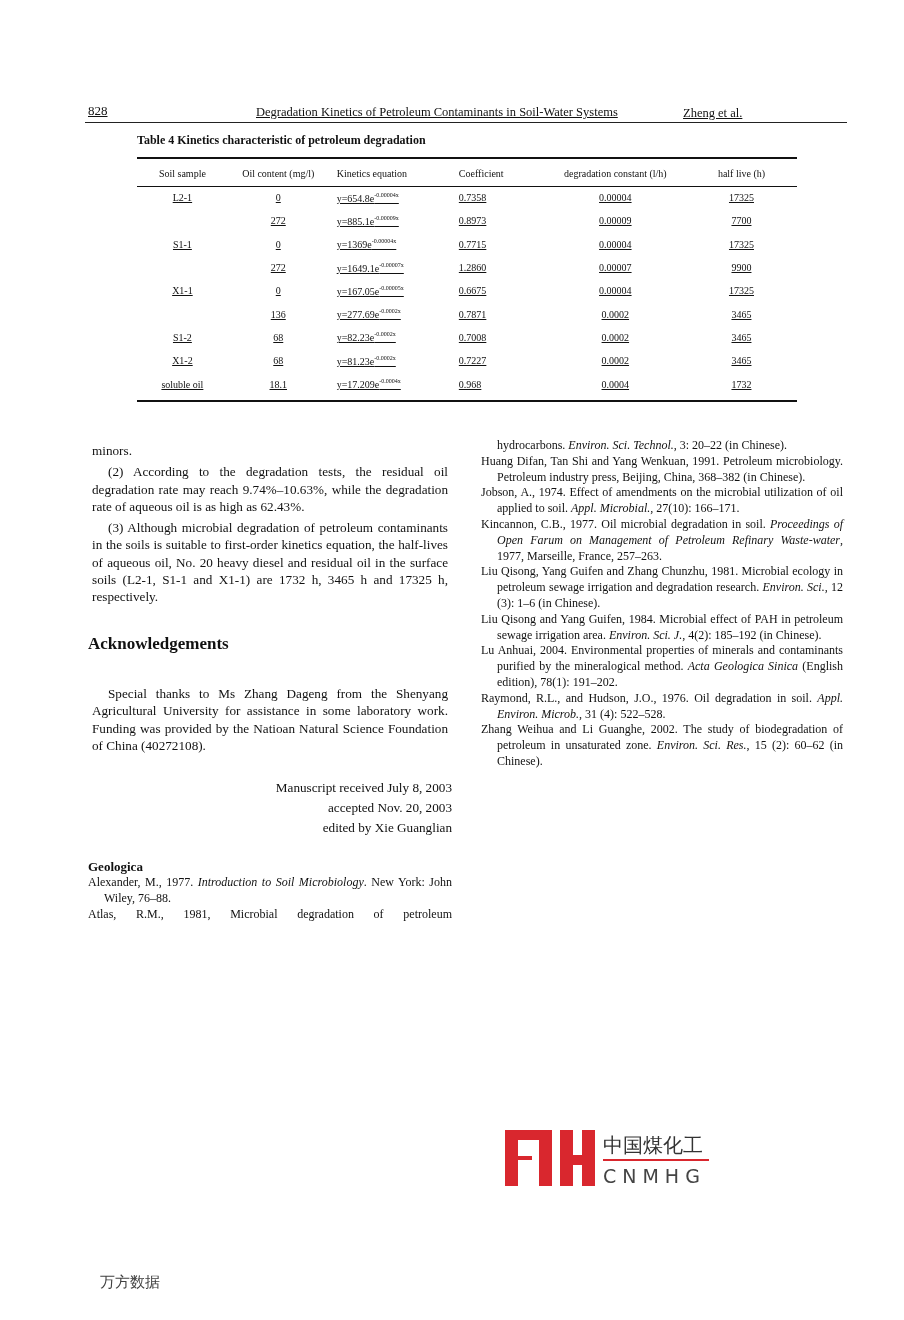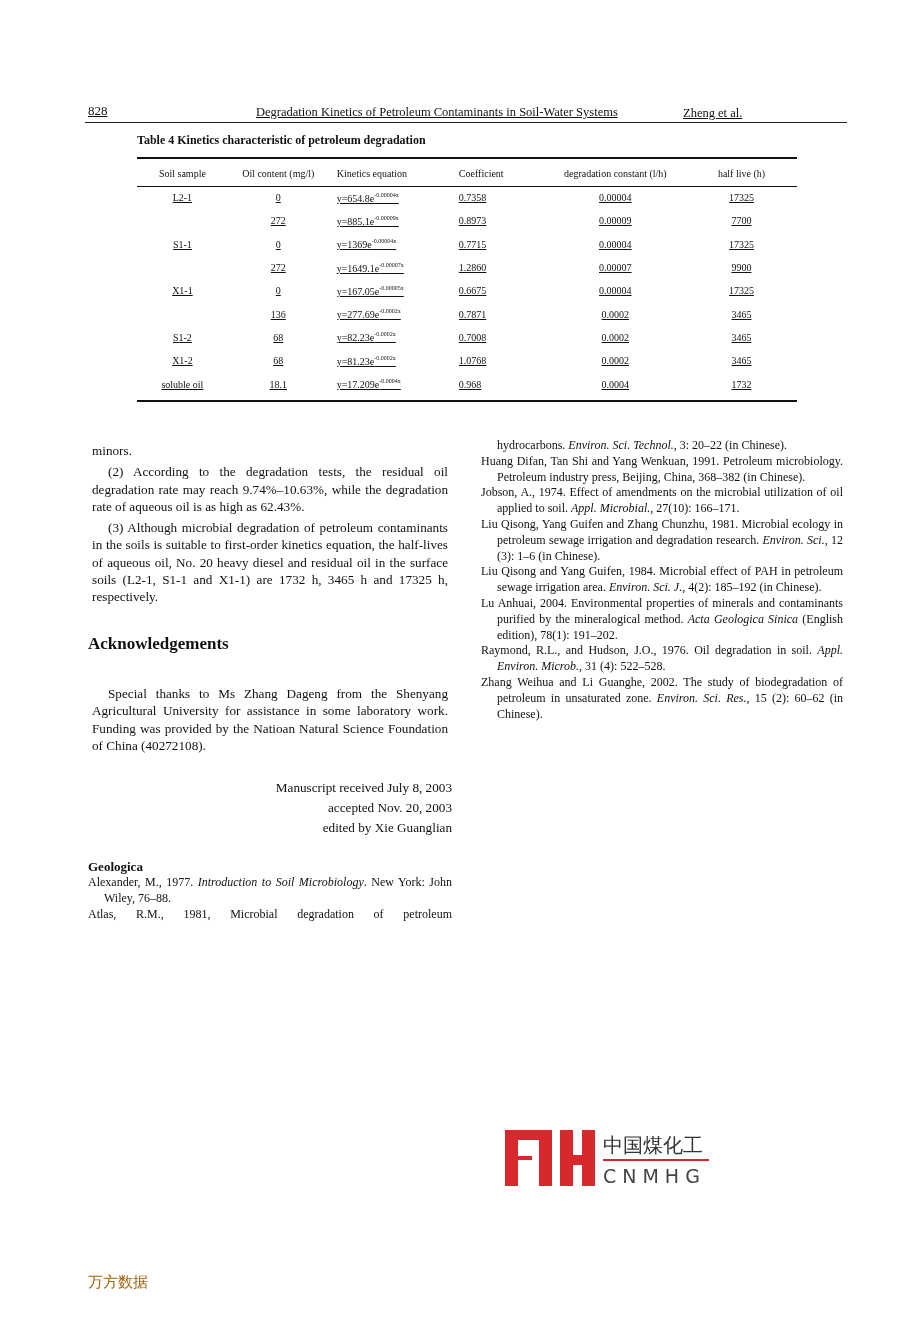--- a/index.html
+++ b/index.html
@@ -24,21 +24,21 @@
   .col { position:absolute; font-size:13.2px; line-height:17.3px; text-align:justify; }
   .left-col { left:88px; width:364px; }
   .right-col { left:481px; width:362px; }
   p { margin:4px; }
   .indent { text-indent:16px; }
   h2 { font-size:17px; font-weight:bold; margin:0; }
   .refs h3 { font-size:13px; font-weight:bold; margin:0; }
   .ref { font-size:12px; line-height:15.8px; padding-left:16px; text-indent:-16px; text-align:justify; }
   .ms { font-size:13.2px; line-height:20px; text-align:right; }
   #logo { position:absolute; left:505px; top:1128px; width:210px; height:60px; }
-  #wanfang { left:88px; top:1273px; font-family:"DejaVu Sans", sans-serif; font-size:15px; color:#a16207; }
+  #wanfang { left:100px; top:1273px; font-family:"DejaVu Sans", sans-serif; font-size:15px; color:#404040; }
 </style>
 </head>
 <body>
 
 <span class="abs" id="page-num">828</span>
 <span class="abs" id="running-title">Degradation Kinetics of Petroleum Contaminants in Soil-Water Systems</span>
 <span class="abs" id="running-author">Zheng et al.</span>
 <div class="header-line"></div>
 
 <div class="abs" id="table-caption">Table 4 Kinetics characteristic of petroleum degradation</div>
@@ -111,21 +111,21 @@
         <td class="c2">68</td>
         <td class="c3"><span>y=82.23e</span><sup>-0.0002x</sup></td>
         <td class="c4">0.7008</td>
         <td class="c5">0.0002</td>
         <td class="c6">3465</td>
       </tr>
       <tr>
         <td class="c1">X1-2</td>
         <td class="c2">68</td>
         <td class="c3"><span>y=81.23e</span><sup>-0.0002x</sup></td>
-        <td class="c4">1.0768</td>
+        <td class="c4">0.7227</td>
         <td class="c5">0.0002</td>
         <td class="c6">3465</td>
       </tr>
       <tr>
         <td class="c1">soluble oil</td>
         <td class="c2">18.1</td>
         <td class="c3"><span>y=17.209e</span><sup>-0.0004x</sup></td>
         <td class="c4">0.968</td>
         <td class="c5">0.0004</td>
         <td class="c6">1732</td>
@@ -156,20 +156,21 @@
       <div class="ref"><span>Alexander, M., 1977. </span><i>Introduction to Soil Microbiology</i><span>. New York: John Wiley, 76–88.</span></div>
       <div class="ref" style="max-height: 15.8px; overflow: hidden; text-align-last: justify;"><span>Atlas, R.M., 1981, Microbial degradation of petroleum</span><i></i><span></span></div>
     </div>
 </div>
 
 <div class="col right-col refs" style="top:438px;">
   <div id="refs-right">
       <div class="ref" style="padding-left: 16px; text-indent: 0px; max-height: none; overflow: visible; display: block; flex-direction: column; justify-content: flex-end;"><span>hydrocarbons. </span><i>Environ. Sci. Technol.</i><span>, 3: 20–22 (in Chinese).</span></div>
       <div class="ref"><span>Huang Difan, Tan Shi and Yang Wenkuan, 1991. Petroleum microbiology. Petroleum industry press, Beijing, China, 368–382 (in Chinese).</span><i></i><span></span></div>
       <div class="ref"><span>Jobson, A., 1974. Effect of amendments on the microbial utilization of oil applied to soil. </span><i>Appl. Microbial.</i><span>, 27(10): 166–171.</span></div>
+      <div class="ref"><span>Kincannon, C.B., 1977. Oil microbial degradation in soil. </span><i>Proceedings of Open Farum on Management of Petroleum Refinary Waste-water</i><span>, 1977, Marseille, France, 257–263.</span></div>
       <div class="ref"><span>Liu Qisong, Yang Guifen and Zhang Chunzhu, 1981. Microbial ecology in petroleum sewage irrigation and degradation research. </span><i>Environ. Sci.</i><span>, 12 (3): 1–6 (in Chinese).</span></div>
       <div class="ref"><span>Liu Qisong and Yang Guifen, 1984. Microbial effect of PAH in petroleum sewage irrigation area. </span><i>Environ. Sci. J.</i><span>, 4(2): 185–192 (in Chinese).</span></div>
       <div class="ref"><span>Lu Anhuai, 2004. Environmental properties of minerals and contaminants purified by the mineralogical method. </span><i>Acta Geologica Sinica</i><span> (English edition), 78(1): 191–202.</span></div>
       <div class="ref"><span>Raymond, R.L., and Hudson, J.O., 1976. Oil degradation in soil. </span><i>Appl. Environ. Microb.</i><span>, 31 (4): 522–528.</span></div>
       <div class="ref"><span>Zhang Weihua and Li Guanghe, 2002. The study of biodegradation of petroleum in unsaturated zone. </span><i>Environ. Sci. Res.</i><span>, 15 (2): 60–62 (in Chinese).</span></div>
     </div>
 </div>
 
 <svg id="logo" viewBox="0 0 210 60">
   <g fill="#d9272e">

